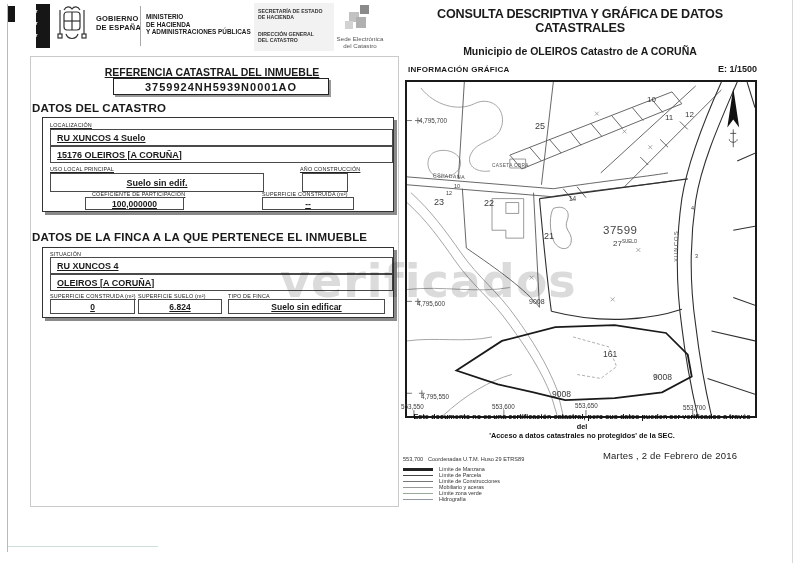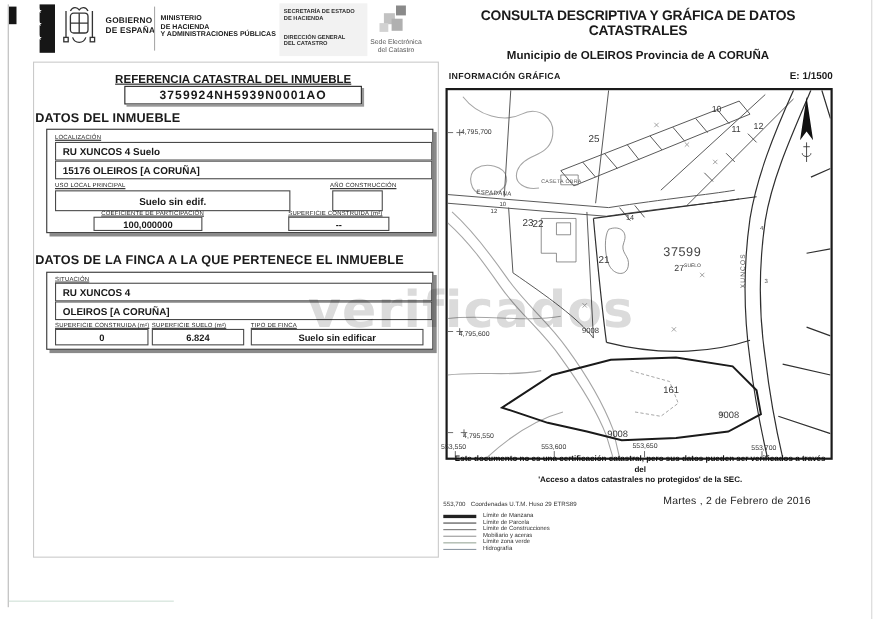--- a/index.html
+++ b/index.html
@@ -16,21 +16,21 @@
   .sede-t{font-size:6.2px;color:#555;text-align:center;line-height:7px;}
   
   .t1{font-size:12.6px;font-weight:bold;text-align:center;letter-spacing:-.2px;}
   .t2{font-size:12px;font-weight:bold;text-align:center;letter-spacing:-.2px;}
   .t3{font-size:10.5px;font-weight:bold;text-align:center;}
   .h1{font-size:11.5px;font-weight:bold;letter-spacing:.2px;}
   
   .sbox{border:1px solid #333;box-shadow:3px 3px 0 #8a8a8a;background:#fff;}
   .flabel{font-size:5.4px;color:#222;text-decoration:underline;letter-spacing:.2px;}
   .fbox{border:1px solid #4a4a4a;background:#fff;font-weight:bold;font-size:9px;
-        display:flex;align-items:center;}
+        display:flex;align-items:center;text-decoration:underline;}
   .fbox.left{padding-left:6px;justify-content:flex-start;}
   .fbox.center{justify-content:center;}
   .refl{font-size:10.5px;font-weight:bold;text-decoration:underline;text-align:center;}
   .refv{border:1.5px solid #222;box-shadow:2px 2px 0 #999;font-weight:bold;font-size:11px;
         letter-spacing:1px;display:flex;align-items:center;justify-content:center;}
   
   .map{border:2px solid #1a1a1a;background:#fff;}
   .ml{position:absolute;color:#3a3a3a;line-height:1;white-space:nowrap;}
   .info{font-size:8px;font-weight:bold;letter-spacing:.3px;}
   .esc{font-size:9px;font-weight:bold;}
@@ -89,28 +89,28 @@
   <svg class="abs" style="left:343px;top:4px;" width="28" height="28" viewBox="0 0 28 28">
     <rect x="17" y="1" width="9" height="9" fill="#8a8a8a"></rect>
     <rect x="6" y="8" width="10" height="10" fill="#c2c2c2"></rect>
     <rect x="13" y="13" width="10" height="11" fill="#b0b0b0"></rect>
     <rect x="2" y="17" width="8" height="8" fill="#d2d2d2"></rect>
   </svg>
   <div class="abs sede-t pre" style="left:324px;top:35px;width:72px;">Sede Electrónica
 del Catastro</div>
 
   <div class="abs t1" style="left:398px;top:7px;width:364px;">CONSULTA DESCRIPTIVA Y GRÁFICA DE DATOS CATASTRALES</div>
-  <div class="abs t3" style="left:398px;top:45px;width:364px;">Municipio de OLEIROS Provincia de A CORUÑA</div>
+  <div class="abs t3" style="left:398px;top:45px;width:364px;">Municipio de OLEIROS Catastro de A CORUÑA</div>
   <div class="abs info" style="left:408px;top:65px;">INFORMACIÓN GRÁFICA</div>
   <div class="abs esc" style="left:700px;top:64px;width:57px;text-align:right;">E: 1/1500</div>
 
   <div class="abs refl" style="left:92px;top:66px;width:240px;">REFERENCIA CATASTRAL DEL INMUEBLE</div>
   <div class="abs refv" style="left:113px;top:78px;width:214px;height:15px;">3759924NH5939N0001AO</div>
 
-  <div class="abs h1" style="left:32px;top:102px;">DATOS DEL INMUEBLE</div>
+  <div class="abs h1" style="left:32px;top:102px;">DATOS DEL CATASTRO</div>
   <div class="abs sbox" style="left:42px;top:117px;width:350px;height:93px;"></div>
   <div class="abs flabel" style="left:50px;top:122px;">LOCALIZACIÓN</div>
   <div class="abs fbox left" style="left:50px;top:129px;width:335px;height:15px;">RU XUNCOS 4 Suelo</div>
   <div class="abs fbox left" style="left:50px;top:146px;width:335px;height:15px;">15176 OLEIROS [A CORUÑA]</div>
   <div class="abs flabel" style="left:50px;top:166px;">USO LOCAL PRINCIPAL</div>
   <div class="abs fbox center" style="left:50px;top:173px;width:212px;height:17px;">Suelo sin edif.</div>
   <div class="abs flabel" style="left:300px;top:166px;">AÑO CONSTRUCCIÓN</div>
   <div class="abs fbox center" style="left:302px;top:173px;width:44px;height:17px;"></div>
   <div class="abs flabel" style="left:92px;top:191px;">COEFICIENTE DE PARTICIPACIÓN</div>
   <div class="abs fbox center" style="left:85px;top:197px;width:97px;height:11px;font-size:8.5px;">100,000000</div>
@@ -191,21 +191,21 @@
 
     <span class="ml" style="left:12px;top:36px;font-size:6.3px;">4,795,700</span>
     <span class="ml" style="left:128px;top:40px;font-size:9px;">25</span>
     <span class="ml" style="left:240px;top:14px;font-size:8px;">10</span>
     <span class="ml" style="left:258px;top:32px;font-size:8px;">11</span>
     <span class="ml" style="left:278px;top:29px;font-size:8px;">12</span>
     <span class="ml" style="left:85px;top:82px;font-size:4.8px;letter-spacing:.3px;color:#555;">CASETA OBRA</span>
     <span class="ml" style="left:26px;top:92px;font-size:5.4px;letter-spacing:.4px;transform:rotate(3deg);">ESPADANA</span>
     <span class="ml" style="left:47px;top:102px;font-size:5.4px;">10</span>
     <span class="ml" style="left:39px;top:109px;font-size:5.4px;">12</span>
-    <span class="ml" style="left:27px;top:116px;font-size:9px;margin-left:41px;">23</span>
+    <span class="ml" style="left:27px;top:116px;font-size:9px;">23</span>
     <span class="ml" style="left:77px;top:117px;font-size:9px;">22</span>
     <span class="ml" style="left:137px;top:150px;font-size:9px;">21</span>
     <span class="ml" style="left:162px;top:114px;font-size:6.5px;">14</span>
     <span class="ml" style="left:196px;top:143px;font-size:11.5px;letter-spacing:.5px;color:#444;">37599</span>
     <span class="ml" style="left:206px;top:158px;font-size:8px;"><span>27</span><span style="font-size:4.5px;vertical-align:3px;">SUELO</span></span>
     <span class="ml" style="left:10px;top:219px;font-size:6.3px;">4,795,600</span>
     <span class="ml" style="left:122px;top:216px;font-size:7px;">9008</span>
     <span class="ml" style="left:196px;top:268px;font-size:8.5px;">161</span>
     <span class="ml" style="left:246px;top:291px;font-size:8.5px;">9008</span>
     <span class="ml" style="left:145px;top:308px;font-size:8.5px;">9008</span>

